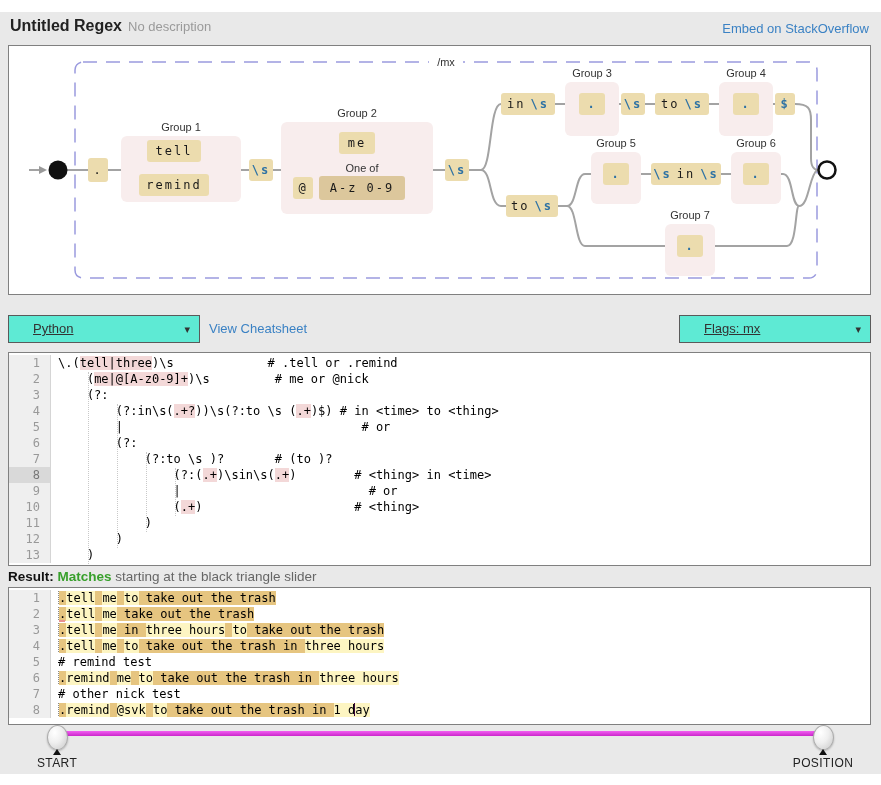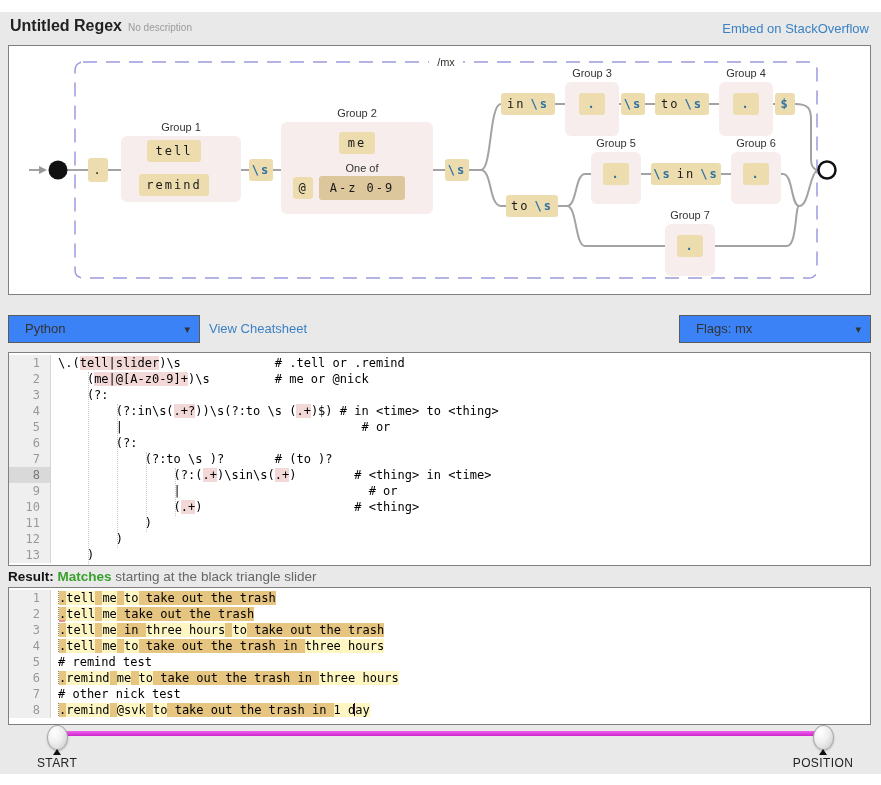--- a/index.html
+++ b/index.html
@@ -5,40 +5,40 @@
   html,body{margin:0;padding:0;}
   body{
     width:881px;height:785px;position:relative;background:#ffffff;
     font-family:"Liberation Sans",sans-serif;overflow:hidden;
   }
   .page-bg{position:absolute;left:0;top:12px;width:881px;height:762px;background:#e9e9e9;}
 
   
   .hdr{position:absolute;left:10px;top:17px;}
   .hdr .title{font-size:16px;font-weight:bold;color:#222;}
-  .hdr .desc{font-size:10px;color:#9a9a9a;margin-left:6px;}
+  .hdr .desc{font-size:13px;color:#9a9a9a;margin-left:6px;}
   .embed-link{position:absolute;right:12px;top:21px;font-size:13px;color:#3b82c4;text-decoration:none;cursor:pointer;}
 
   
   .panel{position:absolute;background:#fff;border:1px solid #808080;}
   #diagram-box{left:8px;top:45px;width:861px;height:248px;text-align:right;}
 
   
   text.lbl{font-family:"Liberation Sans",sans-serif;font-size:11px;fill:#333;}
   text.tok{font-family:"DejaVu Sans Mono",monospace;font-size:12px;fill:#1a1a1a;letter-spacing:2px;}
   text.tok .esc, text.esc{fill:#2e72a4;font-weight:bold;}
   text.flag{font-family:"Liberation Sans",sans-serif;font-size:11px;fill:#333;}
   .wire{stroke:#a3a3a3;stroke-width:2;fill:none;}
   .tokbox{fill:#ecdcae;rx:3;}
   .classbox{fill:#dcc79c;}
   .grpbox{fill:#f8eded;}
 
   
-  .selectbox{position:absolute;height:28px;background:#3b82f6;border:1px solid #5a5a5a;
-    font-size:13px;color:#333;line-height:26px;padding-left:16px;box-sizing:border-box;cursor:pointer;}
+  .selectbox{position:absolute;height:28px;background:#5eead4;border:1px solid #5a5a5a;
+    font-size:13px;color:#333;line-height:26px;padding-left:24px;box-sizing:border-box;cursor:pointer;text-decoration:underline;}
   .selectbox .caret{position:absolute;right:9px;top:0;font-size:11px;color:#333;}
   #lang-select{left:8px;top:315px;width:192px;}
   #flags-select{left:679px;top:315px;width:192px;}
   .cheatsheet{position:absolute;left:209px;top:321px;font-size:13px;color:#3b82c4;text-decoration:none;cursor:pointer;}
 
   
   #code-box{left:8px;top:352px;width:861px;height:212px;}
   #test-box{left:8px;top:587px;width:861px;height:136px;}
   .ed{position:relative;font-family:"DejaVu Sans Mono",monospace;font-size:12px;padding-top:2px;height:100%;box-sizing:border-box;overflow:hidden;}
   .ed-line{position:relative;height:16px;line-height:16px;white-space:pre;}
@@ -244,21 +244,21 @@
   <span class="caret">▾</span>
 </div>
 <a class="cheatsheet">View Cheatsheet</a>
 <div class="selectbox" id="flags-select">
   <span>Flags: mx</span>
   <span class="caret">▾</span>
 </div>
 
 <div class="panel" id="code-box">
   <div class="ed" id="code-lines">
-      <div class="ed-line"><span class="gut">1</span><span class="lctl"><span>\.(</span><span class="hl">tell|slider</span><span>)\s             # .tell or .remind</span></span></div>
+      <div class="ed-line"><span class="gut">1</span><span class="lctl"><span>\.(</span><span class="hl">tell|three</span><span>)\s             # .tell or .remind</span></span></div>
       <div class="ed-line"><span class="gut">2</span><span class="lctl"><span>    (</span><span class="hl">me|@[A-z0-9]+</span><span>)\s         # me or @nick</span></span></div>
       <div class="ed-line"><span class="gut">3</span><span class="lctl"><span>    (?:</span></span></div>
       <div class="ed-line"><span class="gut">4</span><span class="lctl"><span>        (?:in\s(</span><span class="hl">.+?</span><span>))\s(?:to \s (</span><span class="hl">.+</span><span>)$) # in &lt;time&gt; to &lt;thing&gt;</span></span></div>
       <div class="ed-line"><span class="gut">5</span><span class="lctl"><span>        |                                 # or</span></span></div>
       <div class="ed-line"><span class="gut">6</span><span class="lctl"><span>        (?:</span></span></div>
       <div class="ed-line"><span class="gut">7</span><span class="lctl"><span>            (?:to \s )?       # (to )?</span></span></div>
       <div class="ed-line"><span class="gut active">8</span><span class="lctl"><span>                (?:(</span><span class="hl">.+</span><span>)\sin\s(</span><span class="hl">.+</span><span>)        # &lt;thing&gt; in &lt;time&gt;</span></span></div>
       <div class="ed-line"><span class="gut">9</span><span class="lctl"><span>                |                          # or</span></span></div>
       <div class="ed-line"><span class="gut">10</span><span class="lctl"><span>                (</span><span class="hl">.+</span><span>)                     # &lt;thing&gt;</span></span></div>
       <div class="ed-line"><span class="gut">11</span><span class="lctl"><span>            )</span></span></div>

